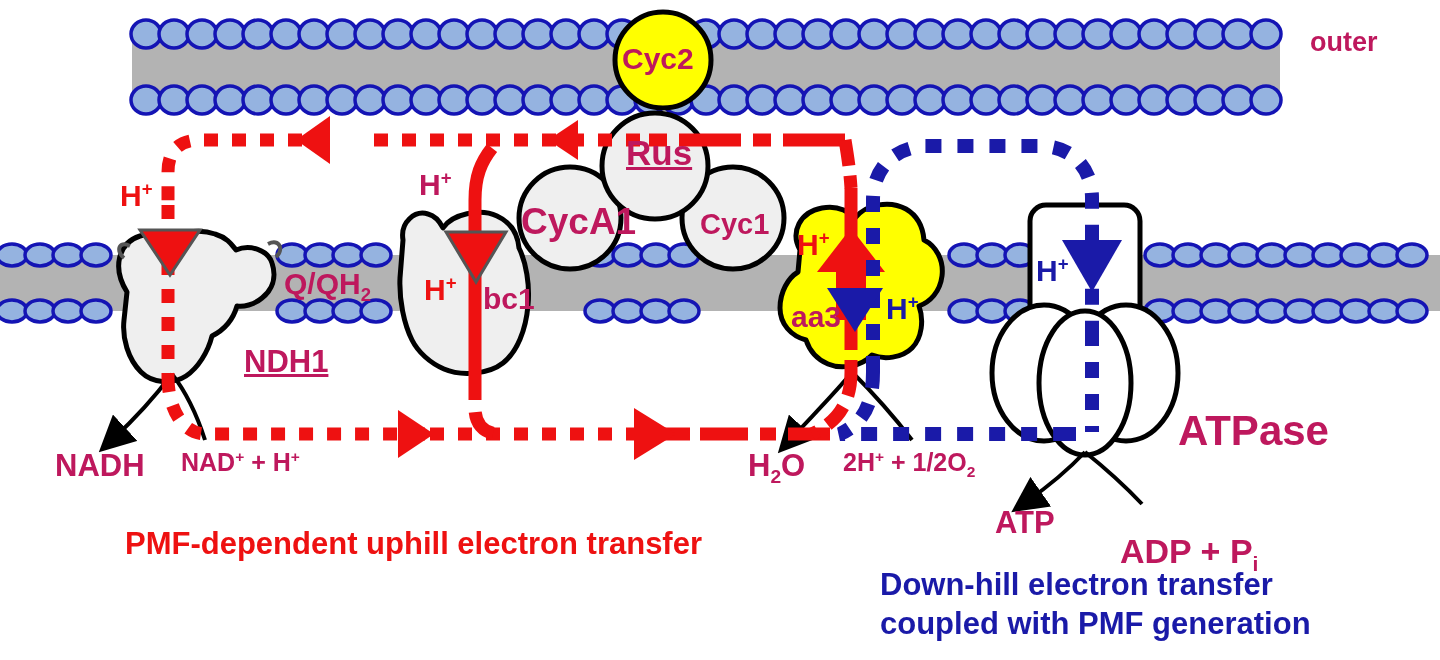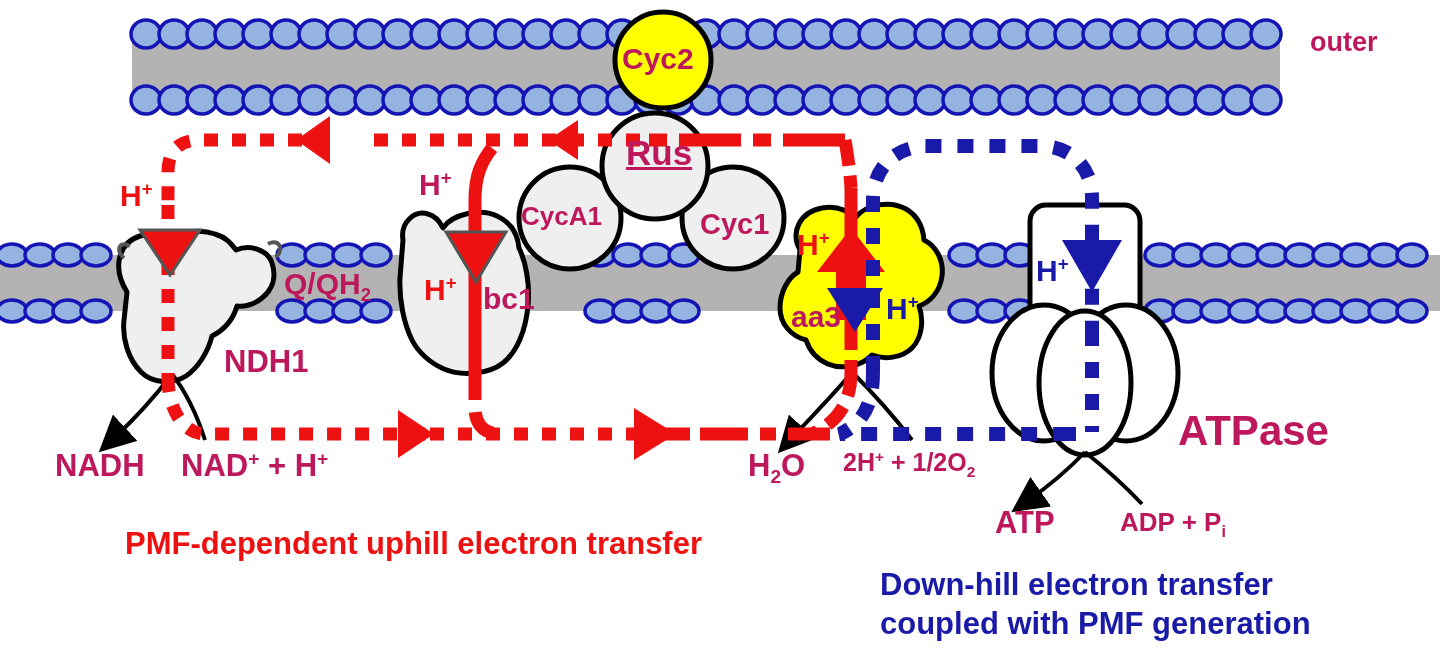--- a/index.html
+++ b/index.html
@@ -329,29 +329,29 @@
   </div>
 
   <div class="lbl" style="left:622px; top:42px; font-size:30px;">
     <span>Cyc2</span>
   </div>
 
   <div class="lbl" style="left:626px; top:134px; font-size:35px;text-decoration:underline;">
     <span>Rus</span>
   </div>
 
-  <div class="lbl" style="left:521px; top:202px; font-size:26px;">
+  <div class="lbl" style="left:521px; top:202px; font-size:37px;">
     <span>CycA1</span>
   </div>
 
   <div class="lbl" style="left:700px; top:209px; font-size:29px;">
     <span>Cyc1</span>
   </div>
 
-  <div class="lbl" style="left:224px; top:345px; font-size:31px;">
+  <div class="lbl" style="left:244px; top:345px; font-size:31px;text-decoration:underline;">
     <span>NDH1</span>
   </div>
 
   <div class="lbl" style="left:483px; top:282px; font-size:30px;">
     <span>bc1</span>
   </div>
 
   <div class="lbl" style="left:791px; top:300px; font-size:30px;">
     <span>aa3</span>
   </div>
@@ -385,37 +385,37 @@
   </div>
 
   <div class="lbl blue" style="left:1036px; top:254px; font-size:30px;">
     <span>H</span><sup>+</sup>
   </div>
 
   <div class="lbl" style="left:55px; top:449px; font-size:31px;">
     <span>NADH</span>
   </div>
 
-  <div class="lbl" style="left:181px; top:449px; font-size:31px;">
+  <div class="lbl" style="left:181px; top:449px; font-size:25px;">
     <span>NAD</span><sup>+</sup><span> + H</span><sup>+</sup>
   </div>
 
   <div class="lbl" style="left:748px; top:449px; font-size:31px;">
     <span>H</span><sub>2</sub><span>O</span>
   </div>
 
   <div class="lbl" style="left:843px; top:449px; font-size:25px;">
     <span>2H</span><sup>+</sup><span> + 1/2O</span><sub>2</sub>
   </div>
 
   <div class="lbl" style="left:995px; top:506px; font-size:31px;">
     <span>ATP</span>
   </div>
 
-  <div class="lbl" style="left:1120px; top:508px; font-size:26px;">
+  <div class="lbl" style="left:1120px; top:533px; font-size:34px;">
     <span>ADP + P</span><sub>i</sub>
   </div>
 
   <div class="lbl red" style="left:125px; top:527px; font-size:31px;">
     <span>PMF-dependent uphill electron transfer</span>
   </div>
 
   <div class="lbl blue" style="left:880px; top:566px; font-size:31px; line-height:1.25;">
     <span>Down-hill electron transfer</span><br>
     <span>coupled with PMF generation</span>

